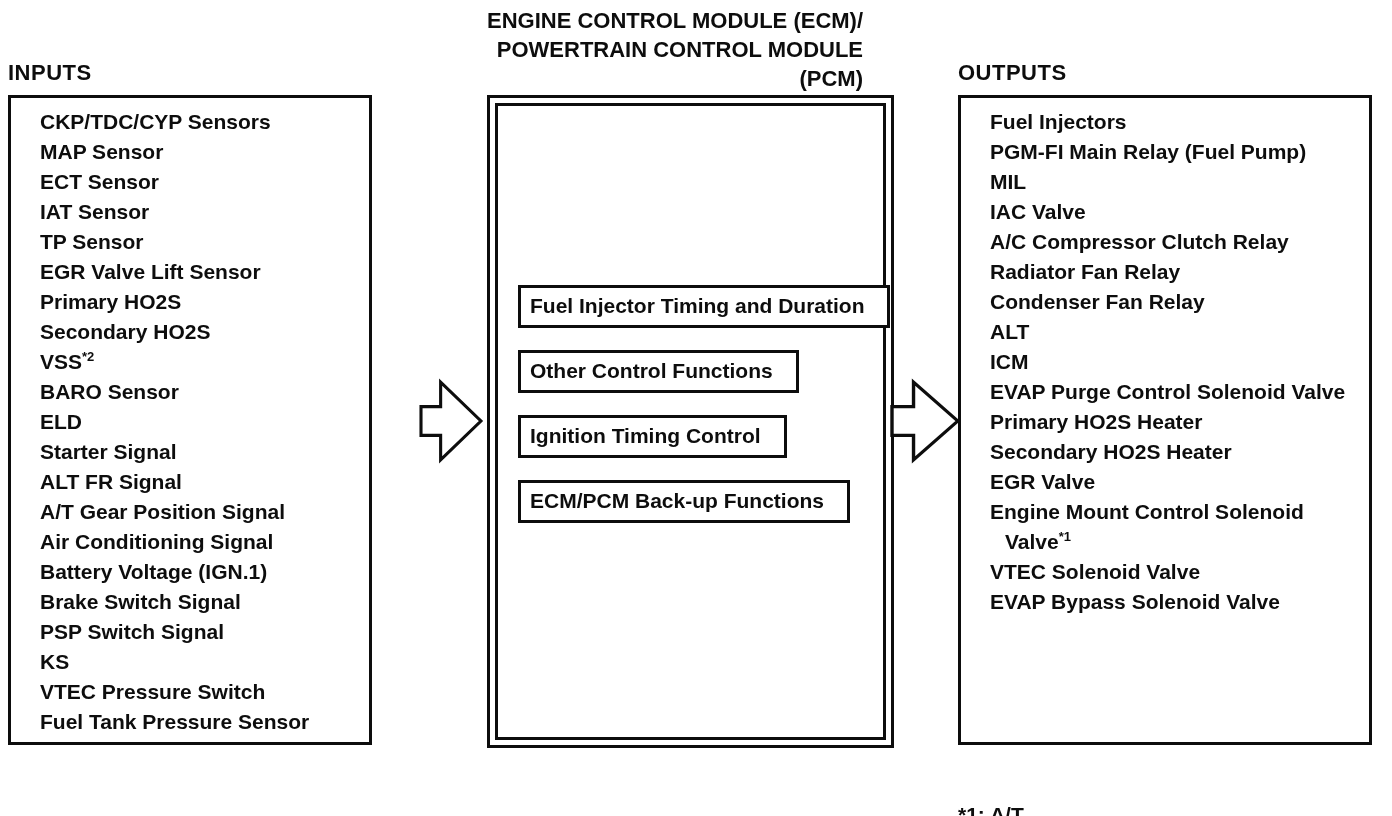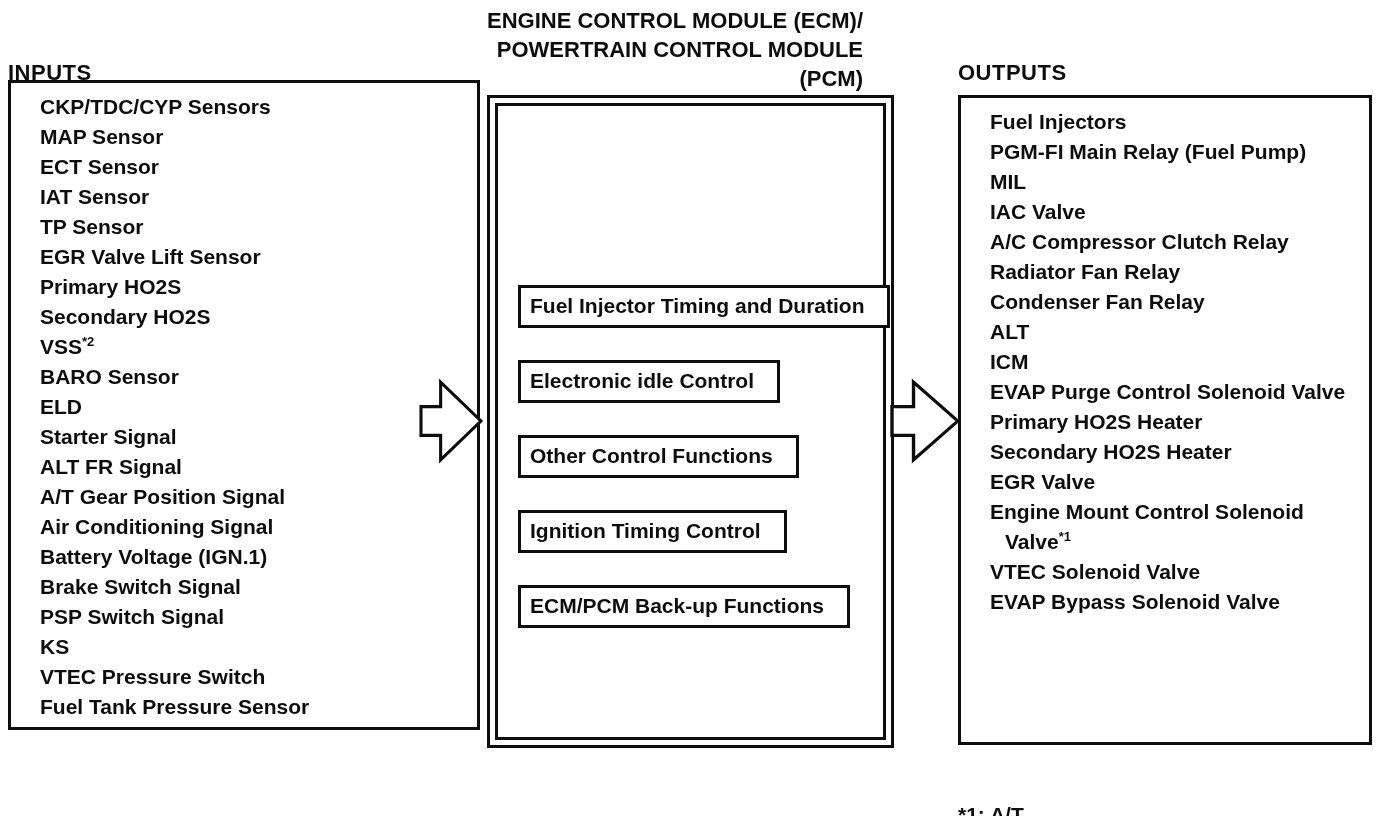--- a/index.html
+++ b/index.html
@@ -9,32 +9,32 @@
     overflow:hidden;
   }
   .col-title{position:absolute;font-size:22px;letter-spacing:.5px;white-space:nowrap;}
   .list-box{position:absolute;border:3px solid #0d0d0d;box-sizing:border-box;background:#fff;}
   .list-box ul{margin:0;padding:9px 14px 0 29px;list-style:none;font-size:21px;line-height:30px;}
   .list-box li{padding-left:15px;text-indent:-15px;}
   sup{font-size:13px;line-height:0;}
   .ecm-header{position:absolute;left:487px;top:6px;font-size:22px;line-height:29px;white-space:nowrap;text-align:right;}
   .ecm-outer{position:absolute;left:487px;top:95px;width:407px;height:653px;border:3px solid #0d0d0d;box-sizing:border-box;background:#fff;}
   .ecm-inner{position:absolute;left:5px;top:5px;right:5px;bottom:5px;border:3px solid #0d0d0d;box-sizing:border-box;padding:179px 0 0 20px;}
-  .fbox{display:table;border:3px solid #0d0d0d;padding:4px 23px 6px 9px;margin-bottom:32px;font-size:21px;line-height:27px;white-space:nowrap;background:#fff;}
+  .fbox{display:table;border:3px solid #0d0d0d;padding:4px 23px 6px 9px;margin-bottom:22px;font-size:21px;line-height:27px;white-space:nowrap;background:#fff;}
   .arrow{position:absolute;overflow:visible;}
   .footnotes{position:absolute;left:958px;top:756px;font-size:21px;line-height:30px;margin-top:44px;}
 </style>
 </head>
 <body>
 
 <div class="page">
 
   <div class="col-title" style="left:8px;top:60px;">INPUTS</div>
 
-  <div class="list-box" style="left:8px;top:80px;width:472px;height:650px;">
+  <div class="list-box" style="left:8px;top:95px;width:364px;height:650px;">
     <ul>
         <li><span>CKP/TDC/CYP Sensors</span></li>
         <li><span>MAP Sensor</span></li>
         <li><span>ECT Sensor</span></li>
         <li><span>IAT Sensor</span></li>
         <li><span>TP Sensor</span></li>
         <li><span>EGR Valve Lift Sensor</span></li>
         <li><span>Primary HO2S</span></li>
         <li><span>Secondary HO2S</span></li>
         <li><span>VSS</span><sup>*2</sup></li>
@@ -57,23 +57,20 @@
       <div><span>ENGINE CONTROL MODULE (ECM)/</span></div>
       <div><span>POWERTRAIN CONTROL MODULE</span></div>
       <div><span>(PCM)</span></div>
     </div>
 
   <div class="ecm-outer">
     <div class="ecm-inner">
       <div>
           <div class="fbox">
             <span>Fuel Injector Timing and Duration</span>
-          </div>
-          <div class="fbox">
-            <span>Electronic idle Control</span>
           </div>
           <div class="fbox">
             <span>Other Control Functions</span>
           </div>
           <div class="fbox">
             <span>Ignition Timing Control</span>
           </div>
           <div class="fbox">
             <span>ECM/PCM Back-up Functions</span>
           </div>

